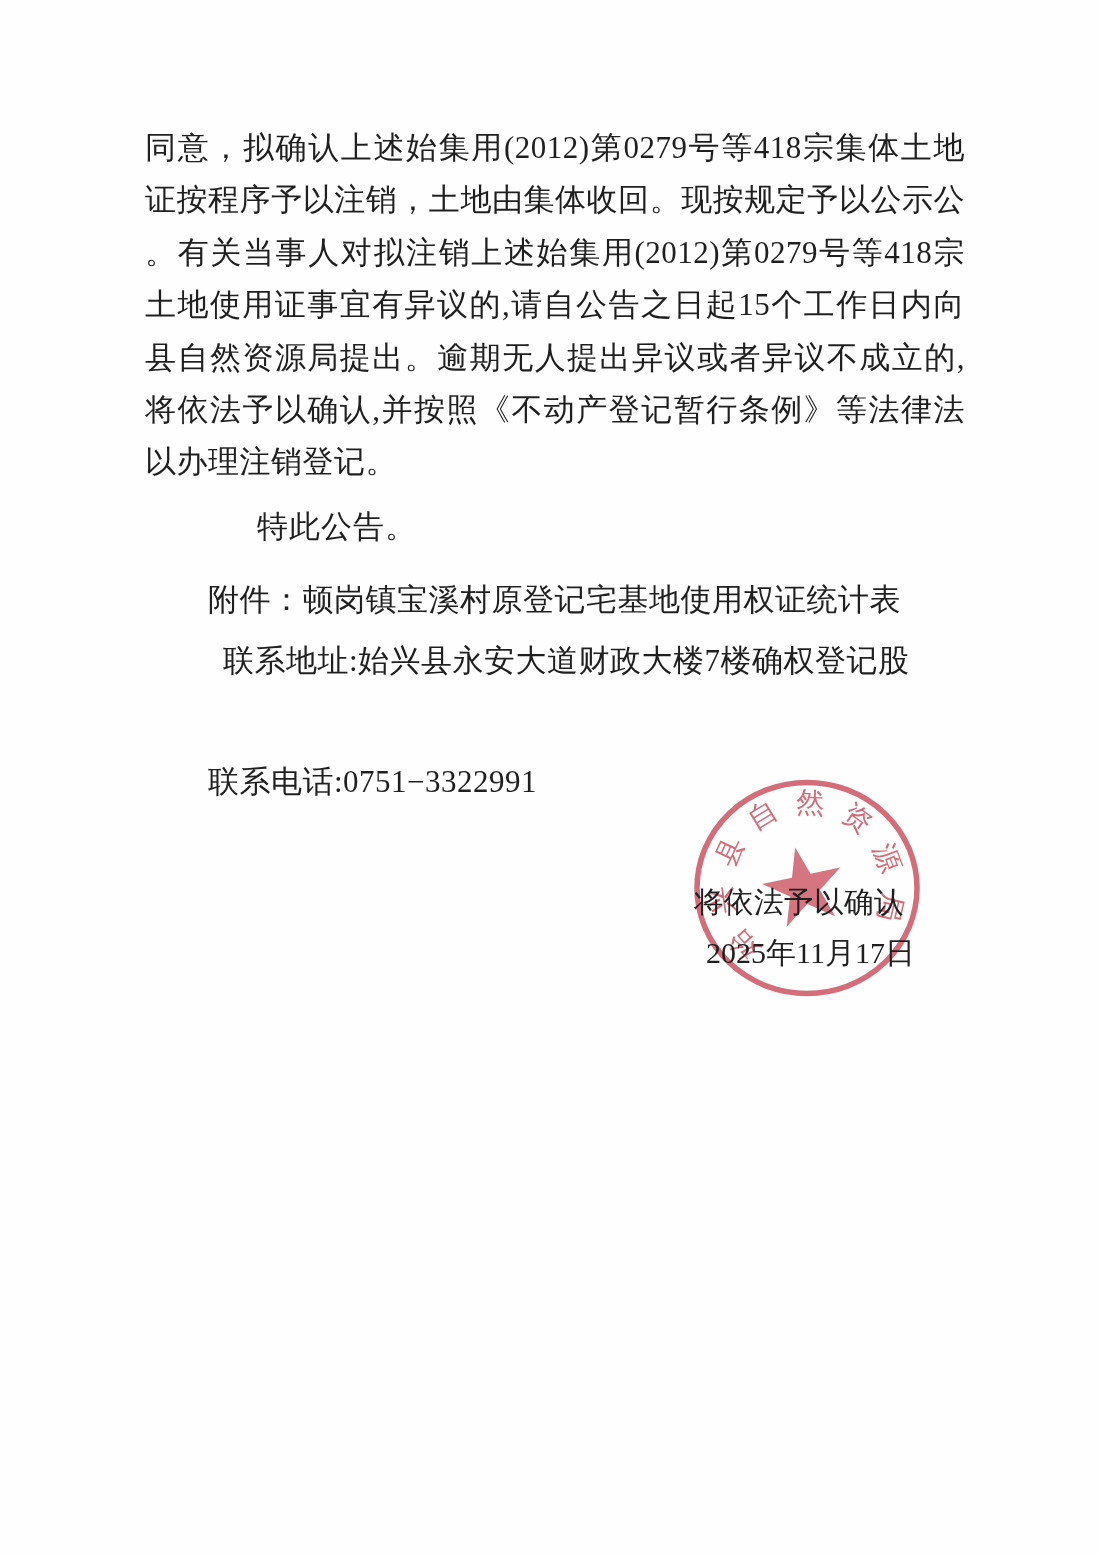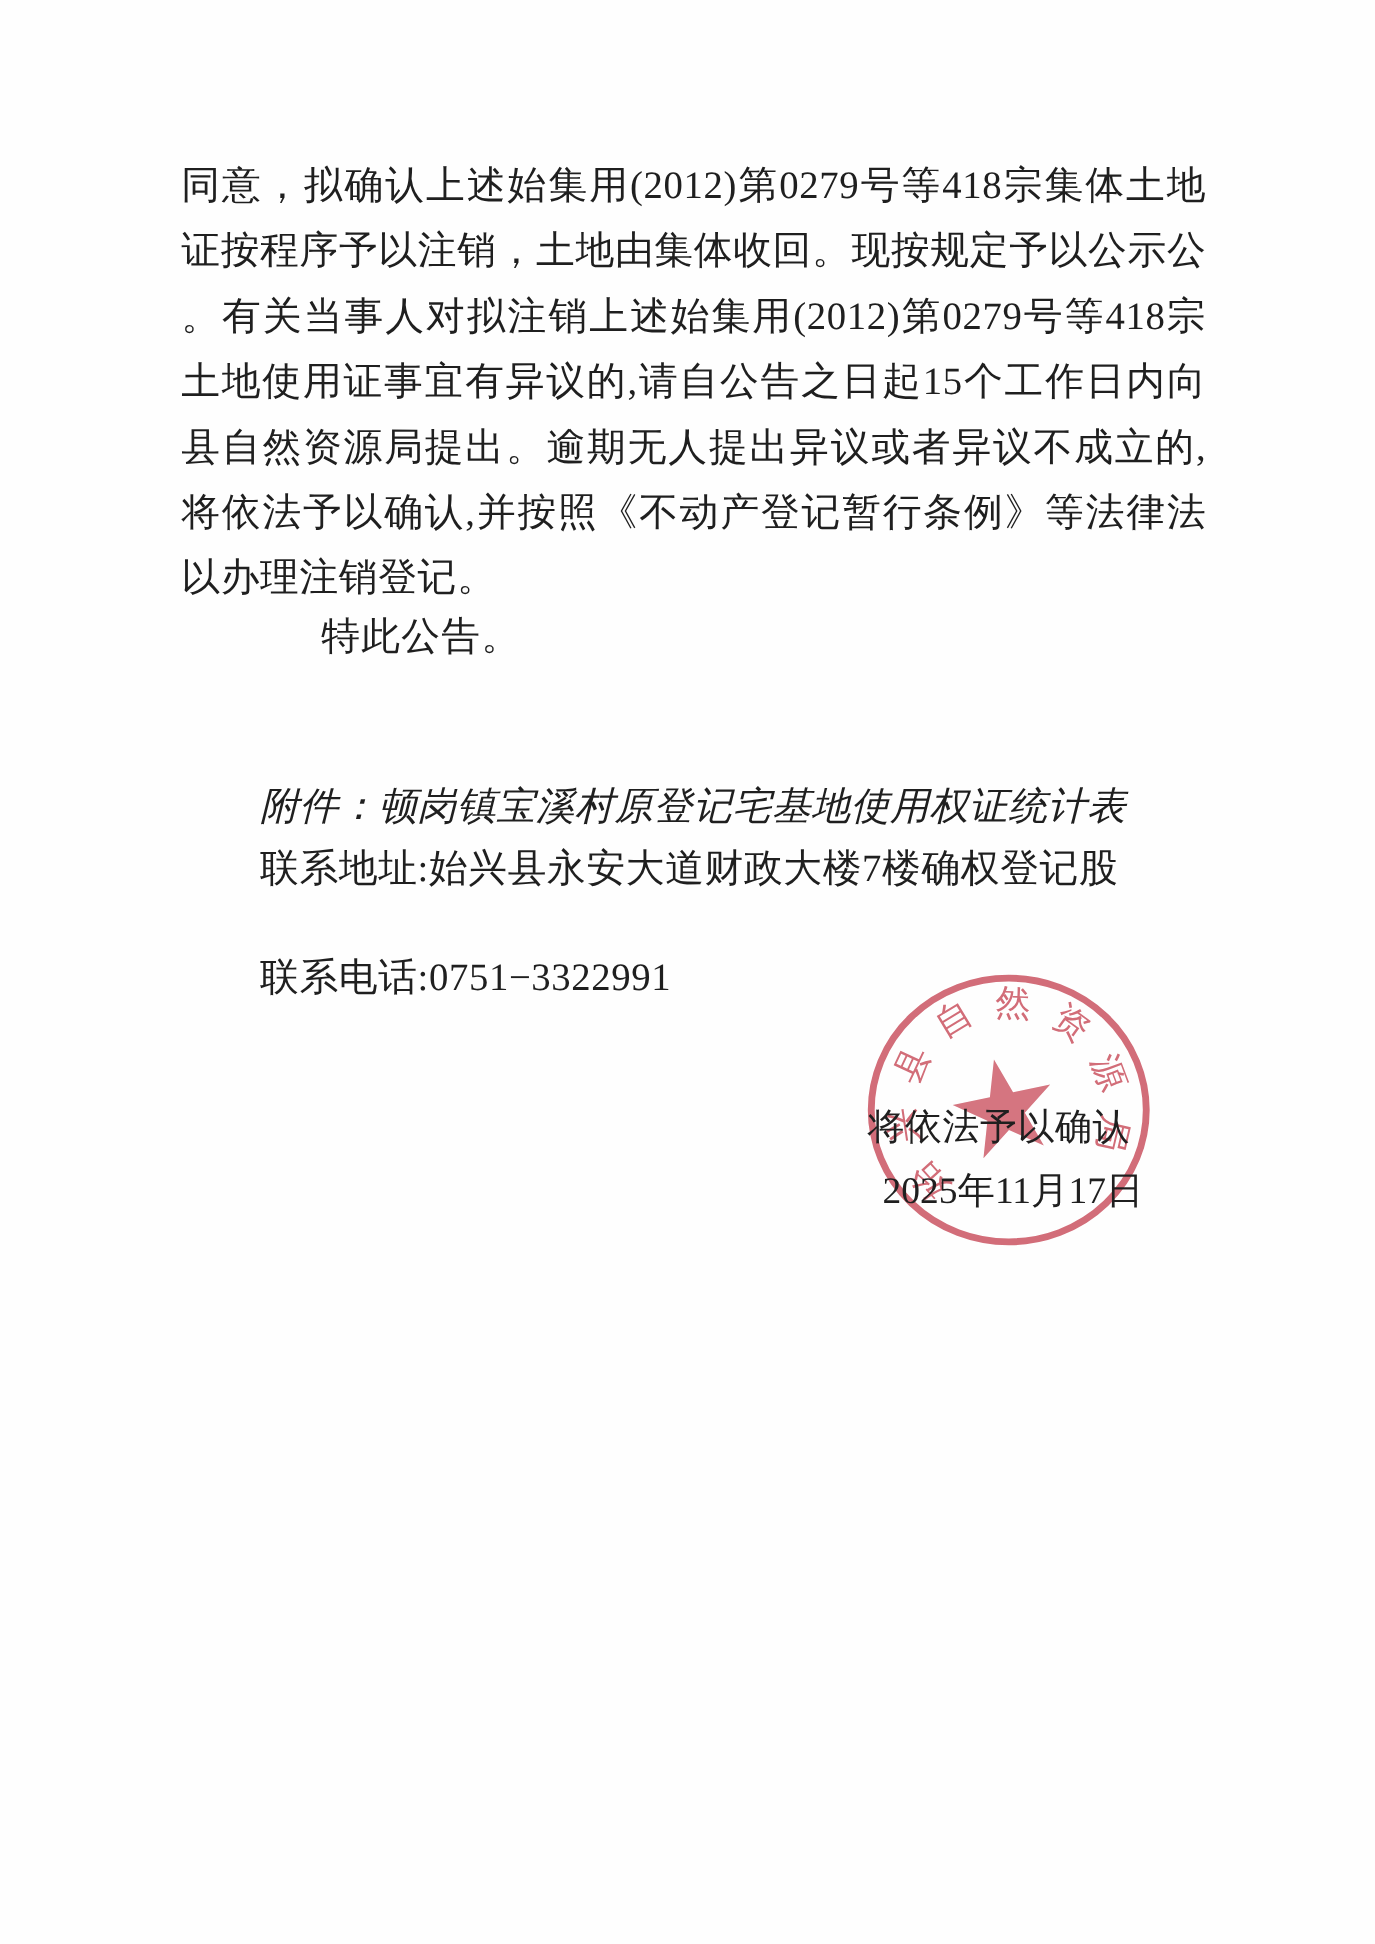--- a/index.html
+++ b/index.html
@@ -31,35 +31,35 @@
     white-space: normal;
     text-align: justify;
     text-align-last: justify;
     text-justify: inter-character;
     overflow: hidden;
     height: 52.4px;
   }
   .closing {
     position: absolute;
     left: 257px;
-    top: 492px;
+    top: 510px;
     font-size: 31px;
     line-height: 1.1;
     letter-spacing: 1px;
     text-align: right;
   }
   .attach-line {
     position: absolute;
     left: 208px;
     font-size: 31px;
     line-height: 1.1;
     letter-spacing: 0.5px;
   }
-  .attach-1 { top: 628px; font-style: italic; }
-  .attach-2 { top: 678px; }
+  .attach-1 { top: 583px; }
+  .attach-2 { top: 644px; margin-left: 15px; }
   .attach-3 { top: 725px; margin-top: 40px; }
   .sig-org {
     position: absolute;
     left: 694px;
     top: 887px;
     font-size: 29.5px;
     line-height: 1.05;
     letter-spacing: 0.5px;
     z-index: 3;
   }

